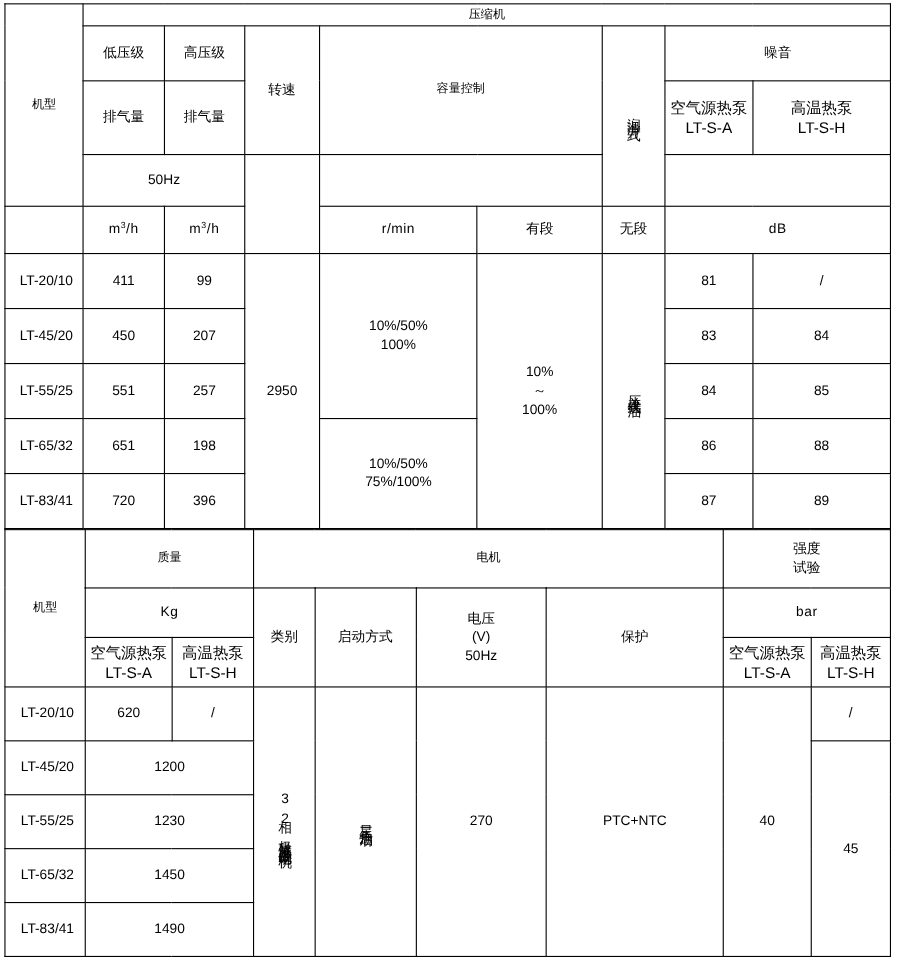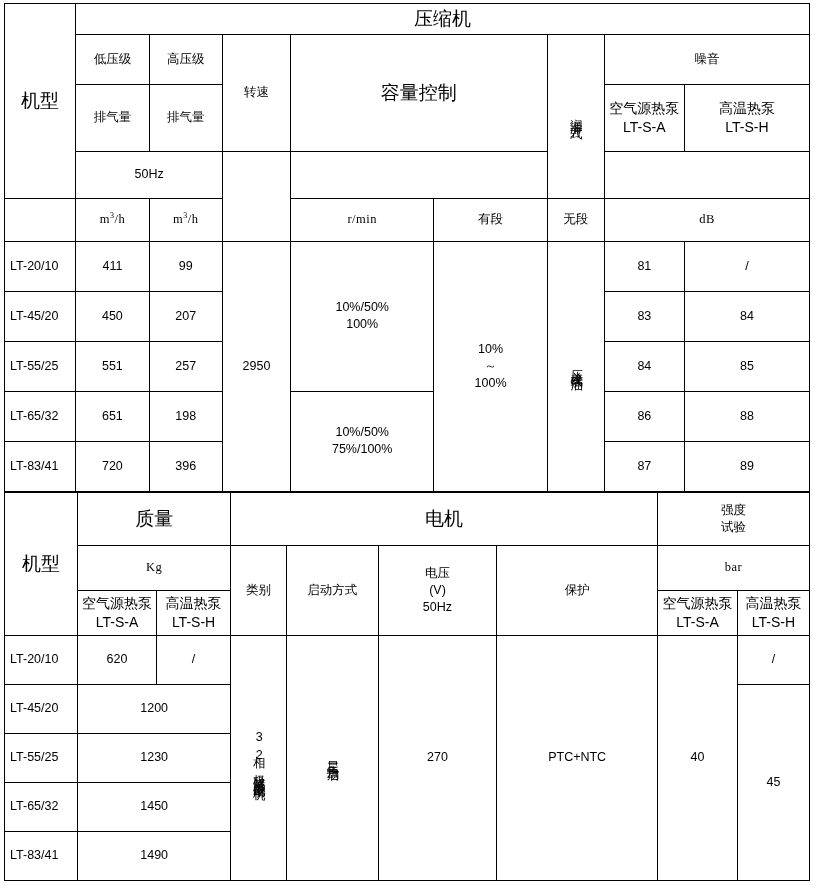--- a/index.html
+++ b/index.html
@@ -32,32 +32,32 @@
   td {
     border: 1px solid #000;
     text-align: center;
     vertical-align: middle;
     font-size: 12.5px;
     line-height: 1.35;
     padding: 2px 1px;
     word-break: break-all;
   }
   .big {
-    font-size: 19px;
+    font-size: 11px;
   }
   .small {
     font-size: 14px;
     line-height: 1.3;
   }
   .mono {
-    font-family: Liberation Serif, serif;
+    font-family: Liberation Sans, sans-serif;
     letter-spacing: 0.5px;
   }
   .leftpad {
-    text-align: left;
+    text-align: center;
     padding-left: 5px;
   }
   .vert {
     writing-mode: vertical-rl;
     text-orientation: upright;
     letter-spacing: 3px;
     line-height: 1.2;
     margin: 0 auto;
     display: inline-block;
     font-size: 12.5px;

